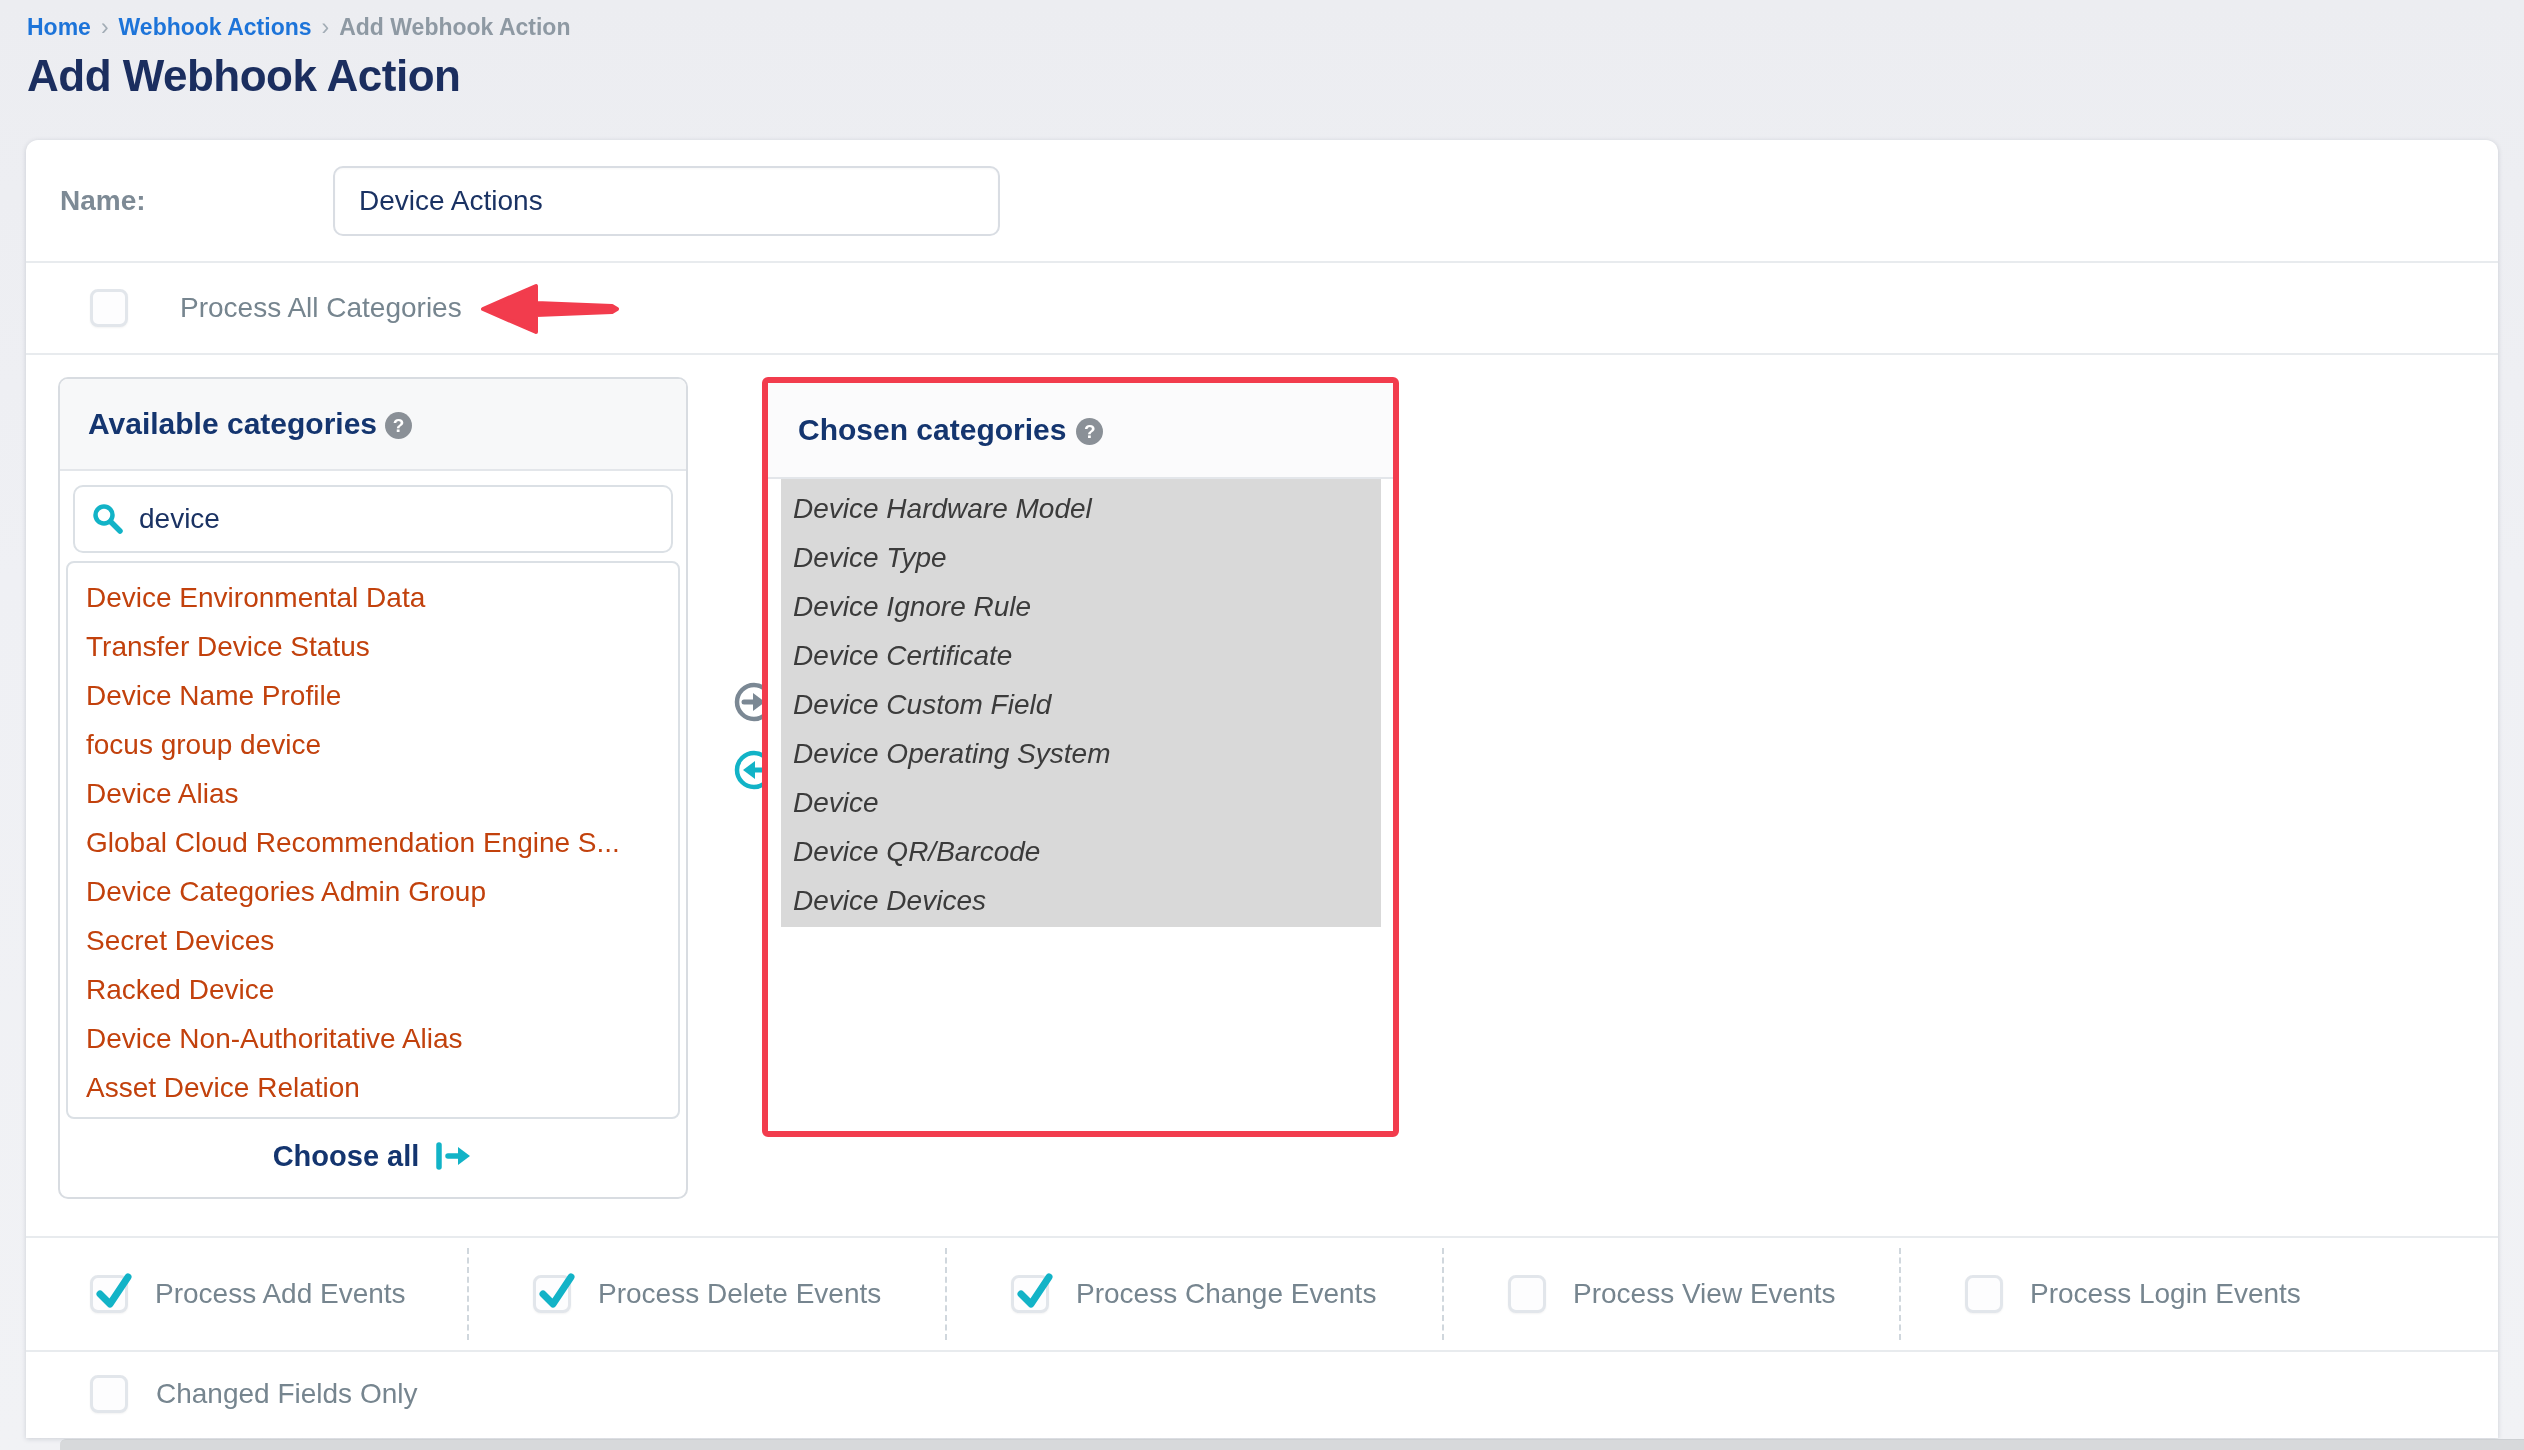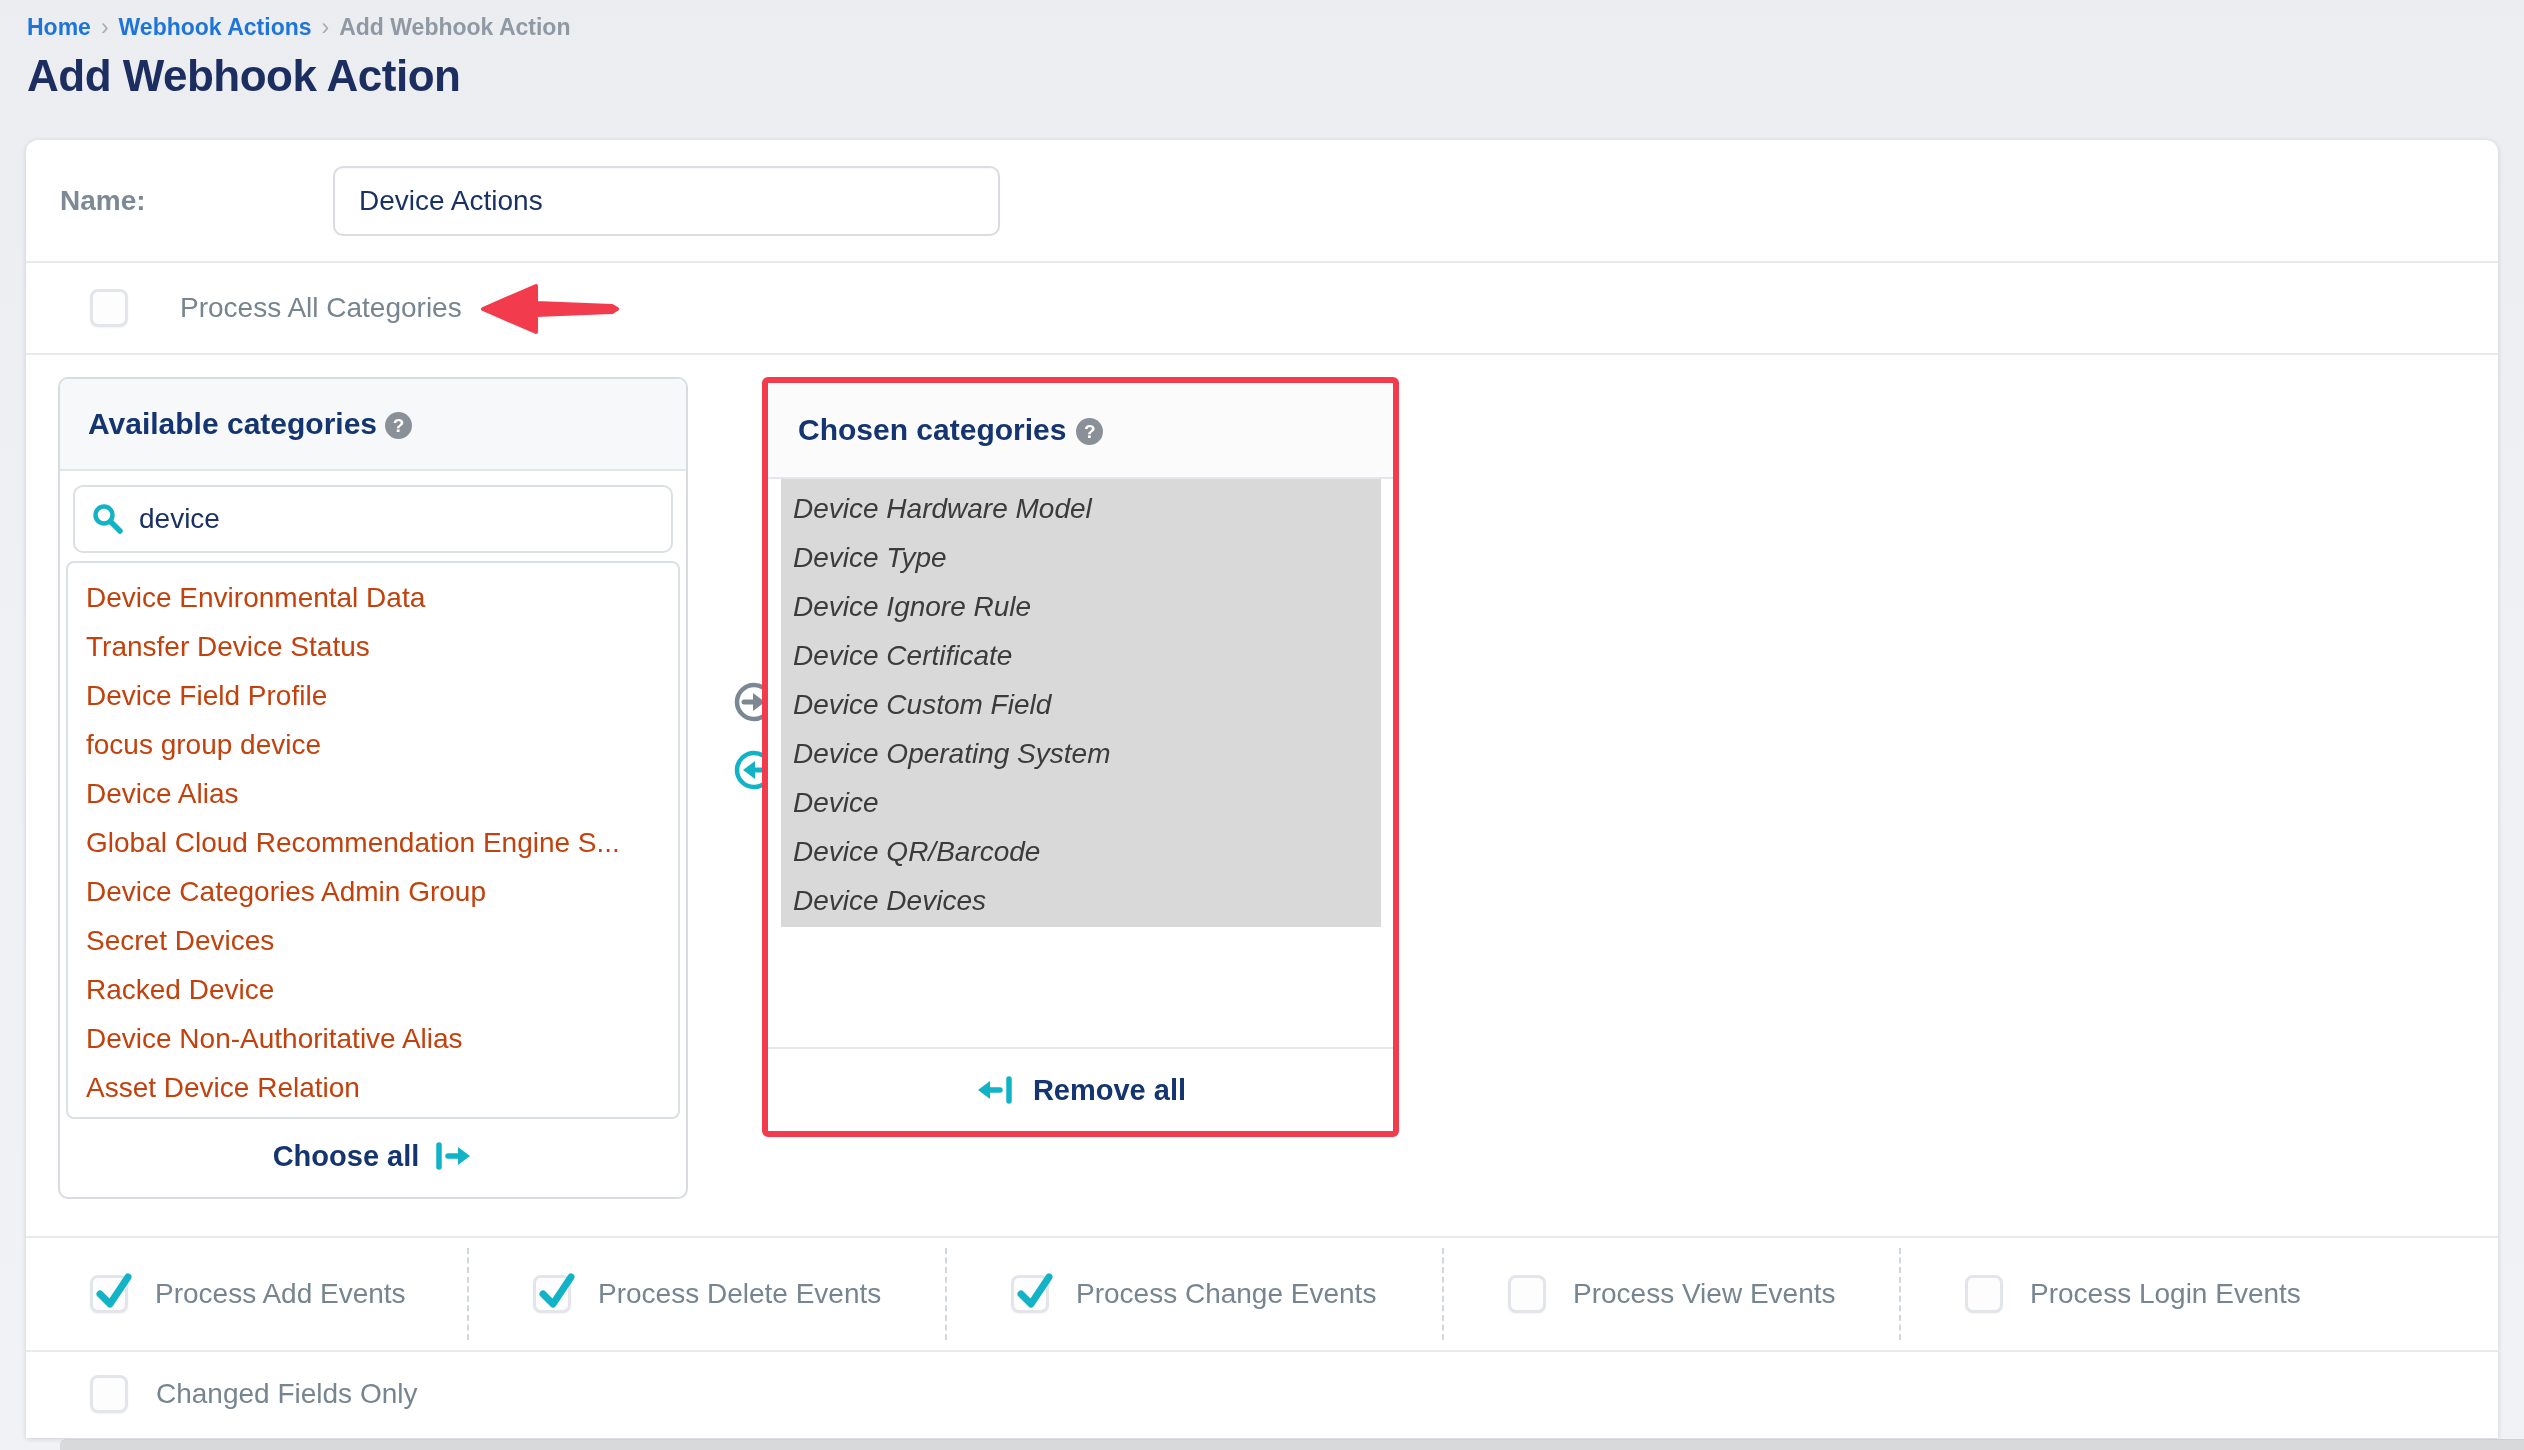--- a/index.html
+++ b/index.html
@@ -187,21 +187,21 @@
           <input class="search-input" type="text" value="device" style="">
         </div>
       </div>
       <div class="avail-listbox">
         <ul>
 
             <li>Device Environmental Data</li>
 
             <li>Transfer Device Status</li>
 
-            <li>Device Field Profile</li>
+            <li>Device Name Profile</li>
 
             <li>focus group device</li>
 
             <li>Device Alias</li>
 
             <li>Global Cloud Recommendation Engine S...</li>
 
             <li>Device Categories Admin Group</li>
 
             <li>Secret Devices</li>
@@ -256,28 +256,20 @@
 
             <li>Device Operating System</li>
 
             <li>Device</li>
 
             <li>Device QR/Barcode</li>
 
             <li>Device Devices</li>
           </ul>
       </div>
-      <div class="chosen-footer">
-        <svg width="42" height="34" viewBox="0 0 42 34">
-          <polygon points="15,8 3,17 15,26" fill="#12b3c7"></polygon>
-          <line x1="12" y1="17" x2="25" y2="17" stroke="#12b3c7" stroke-width="5.5" stroke-linecap="round"></line>
-          <line x1="34" y1="6" x2="34" y2="28" stroke="#12b3c7" stroke-width="5.5" stroke-linecap="round"></line>
-        </svg>
-        <span class="action-label">Remove all</span>
-      </div>
     </div>
   </div>
 
   <div class="row-events divider-bottom">
 
       <div class="event-col">
         <span class="cb checked">
           <svg width="40" height="44" viewBox="0 0 40 44">
             <polyline points="6,25 16,35 34,8" fill="none" stroke="#12b3c7" stroke-width="7" stroke-linecap="round" stroke-linejoin="round"></polyline>
           </svg>

